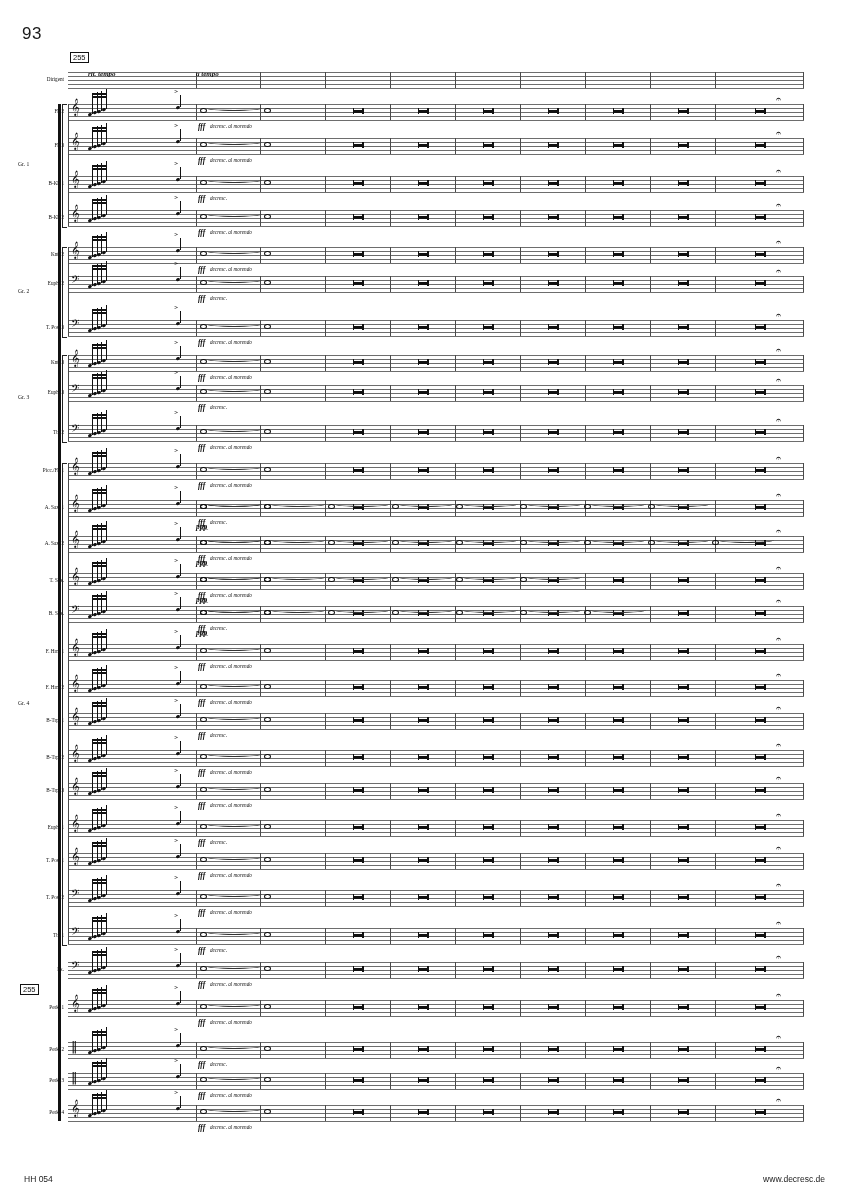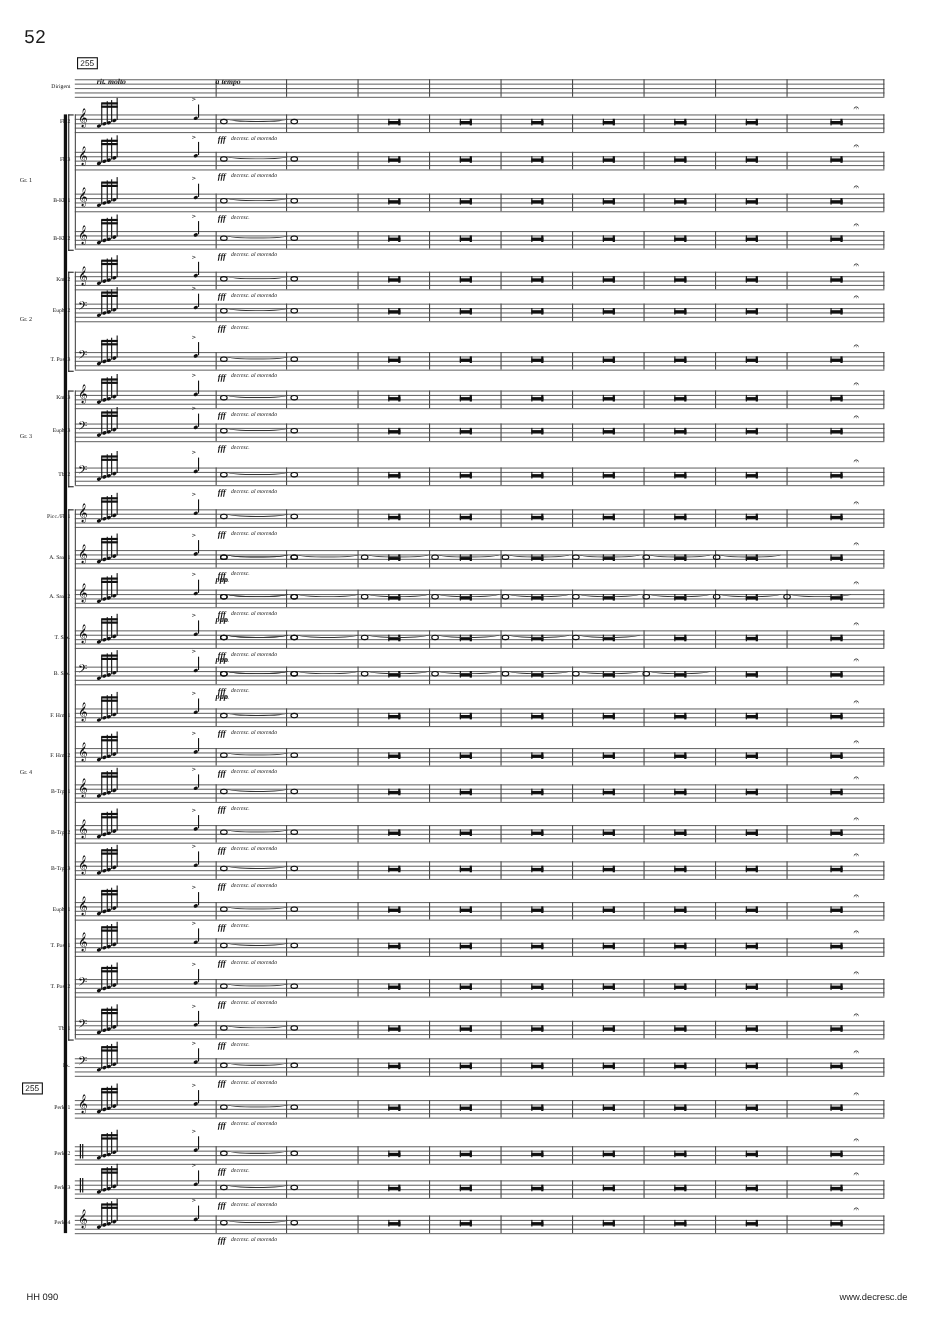--- a/index.html
+++ b/index.html
@@ -234,21 +234,21 @@
     left: 68px;
     width: 1px;
     background: #4a4a4a;
   }
 </style>
 </head>
 <body>
 
 <div class="page">
 
-  <div class="page-number">52</div>
+  <div class="page-number">93</div>
 
   <div class="score" id="score-root">
       <div class="stave" style="top: 72px; left: 68px; width: 736px;">
         <div class="ln"></div>
         <div class="ln"></div>
         <div class="ln"></div>
         <div class="ln"></div>
         <div class="ln"></div>
         <div class="stave-end"></div>
         <div class="barline" style="left: 128px;"></div>
@@ -1688,34 +1688,34 @@
       <div class="expr" style="left: 210px; top: 1124px;">decresc. al morendo</div>
       <div class="fermata" style="left: 776px; top: 1096px;">𝄐</div>
       <div class="expr" style="left: 200px; top: 525px;">sub.</div>
       <div class="dyn" style="left: 196px; top: 522px;">ppp</div>
       <div class="expr" style="left: 200px; top: 561px;">sub.</div>
       <div class="dyn" style="left: 196px; top: 558px;">ppp</div>
       <div class="expr" style="left: 200px; top: 598px;">sub.</div>
       <div class="dyn" style="left: 196px; top: 595px;">ppp</div>
       <div class="expr" style="left: 200px; top: 631px;">sub.</div>
       <div class="dyn" style="left: 196px; top: 628px;">ppp</div>
-      <div class="tempo" style="left: 88px; top: 70px;">rit. molto</div>
+      <div class="tempo" style="left: 88px; top: 70px;">rit. tempo</div>
       <div class="tempo" style="left: 196px; top: 70px;">a tempo</div>
       <div class="rehearsal" style="left: 70px; top: 52px;">255</div>
       <div class="rehearsal" style="left: 20px; top: 984px;">255</div>
       <div class="brace" style="top: 104px; height: 122px;"></div>
       <div class="group-label" style="top: 161px;">Gr. 1</div>
       <div class="sysline" style="top: 104px; height: 122px;"></div>
       <div class="brace" style="top: 247px; height: 89px;"></div>
       <div class="group-label" style="top: 287.5px;">Gr. 2</div>
       <div class="sysline" style="top: 247px; height: 89px;"></div>
       <div class="brace" style="top: 355px; height: 86px;"></div>
       <div class="group-label" style="top: 394px;">Gr. 3</div>
       <div class="sysline" style="top: 355px; height: 86px;"></div>
       <div class="brace" style="top: 463px; height: 481px;"></div>
       <div class="group-label" style="top: 699.5px;">Gr. 4</div>
       <div class="sysline" style="top: 463px; height: 481px;"></div>
       <div class="sysbracket" style="top: 104px; height: 1017px;"></div>
     </div>
 
-  <div class="footer-left">HH 090</div>
+  <div class="footer-left">HH 054</div>
   <div class="footer-right">www.decresc.de</div>
 </div>
 
 </body></html>

